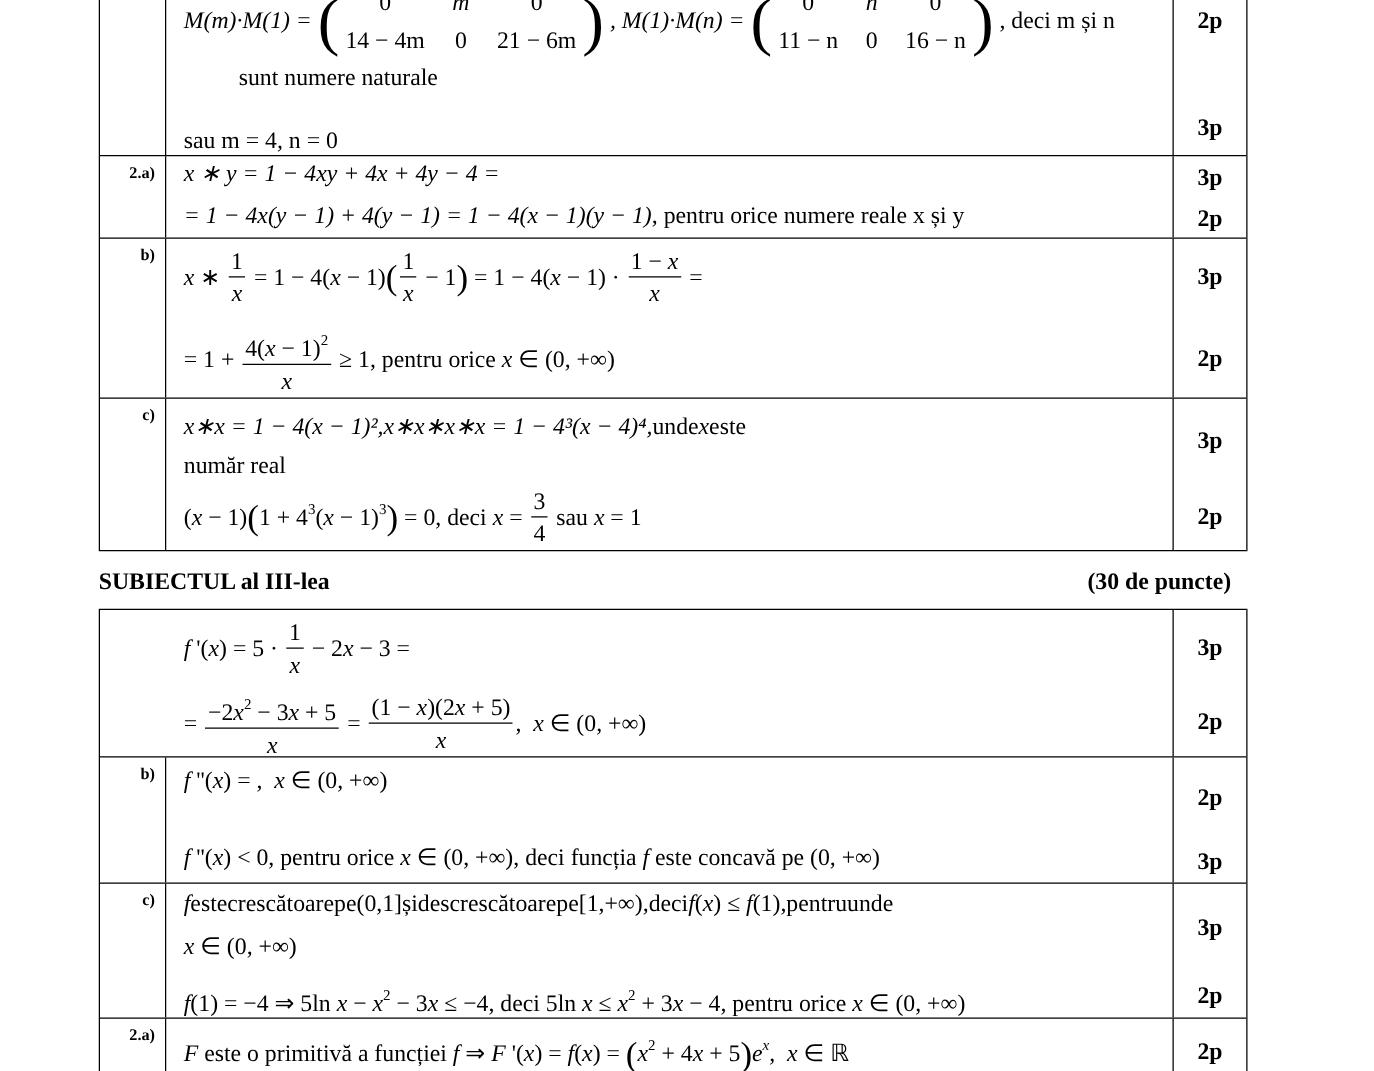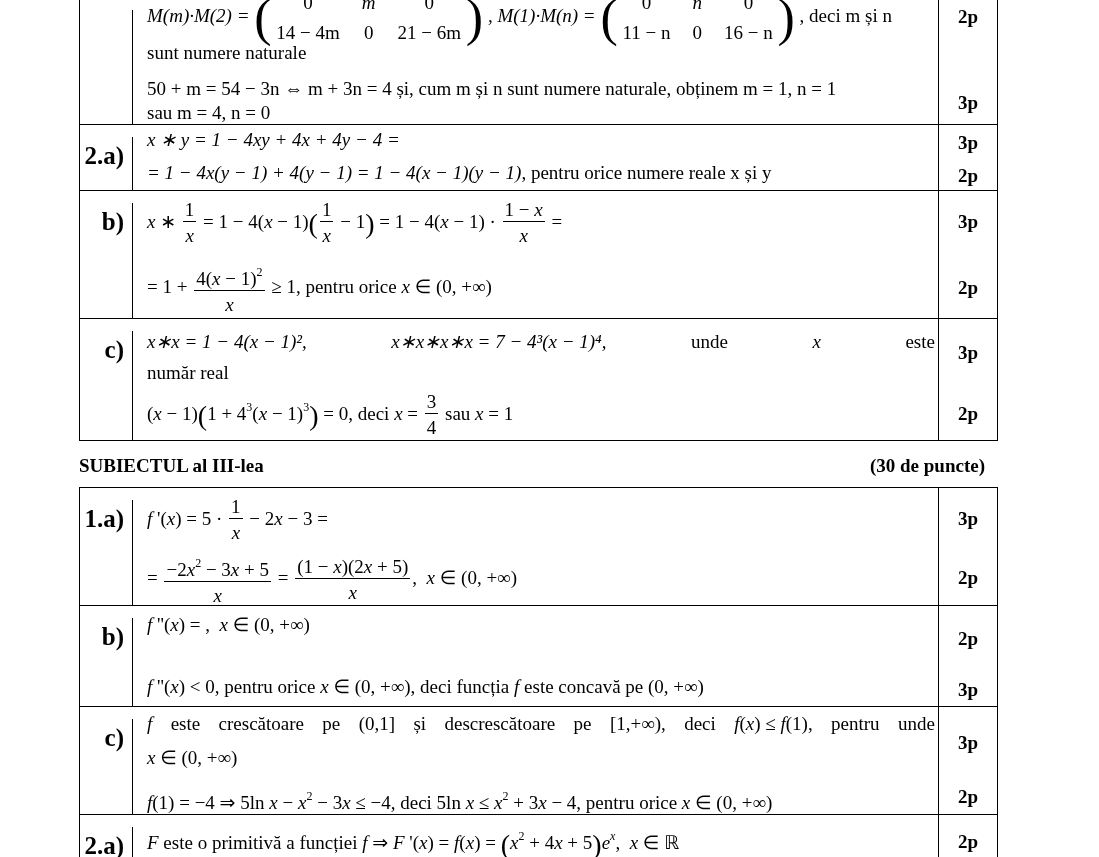--- a/index.html
+++ b/index.html
@@ -2,44 +2,44 @@
 <html><head>
 <meta charset="utf-8">
 <style>
   html, body { margin:0; padding:0; background:#ffffff; }
   body { width:1099px; height:857px; position:relative; overflow:hidden;
          font-family:"Liberation Serif", serif; color:#000; font-size:19px; }
   .tbl { position:absolute; left:79px; width:917px; border-left:1.5px solid #000; border-right:1.5px solid #000; }
   .row { position:relative; border-bottom:1.5px solid #000; }
   .row.top { border-top:1.5px solid #000; }
   .lbl { position:absolute; left:0; top:0; bottom:0; width:53px; border-right:1.5px solid #000;
-         font-weight:bold; font-size:25px; text-align:right; box-sizing:border-box; padding-right:8px; padding-top:5px;margin-top:12px; }
+         font-weight:bold; font-size:13px; text-align:right; box-sizing:border-box; padding-right:8px; padding-top:5px; }
   .pts { position:absolute; right:0; top:0; bottom:0; width:58px; border-left:1.5px solid #000; }
   .pt { position:absolute; left:0; right:0; text-align:center; font-weight:bold; font-size:19px; }
   .content { position:absolute; left:53px; right:58px; top:0; bottom:0; }
   .line { position:absolute; left:14px; white-space:nowrap; font-size:19px; line-height:22px; }
-  .line.just { right:4px; display:flex; justify-content:space-between; }
+  .line.just { right:14px; display:flex; }
   i, .v { font-style:italic; }
   .frac { display:inline-flex; flex-direction:column; align-items:center; vertical-align:middle; margin:0 2px; }
   .frac .n { border-bottom:1px solid #000; padding:0 2px; line-height:22px; }
   .frac .d { line-height:24px; padding-top:2px; }
   .big { font-size:28px; vertical-align:middle; }
   .heading { position:absolute; top:455px; font-weight:bold; font-size:19px; }
   sup { font-size:12px; vertical-align:9px; }
 </style>
 </head>
 <body>
 
 <div class="tbl" style="top:-2px;">
 
   <div class="row" style="height:126px;">
     <div class="lbl"></div>
     <div class="content">
       <div class="line" style="top:-10px;">
-        <span class="v">M(m)·M(2) =</span>
+        <span class="v">M(m)·M(1) =</span>
         <span class="big" style="font-size:52px;line-height:40px;">(</span>
         <span style="display:inline-grid;grid-template-columns:auto auto auto;column-gap:22px;vertical-align:middle;text-align:center;line-height:30px;">
           <span>0</span>
           <span class="v">m</span>
           <span>0</span>
           <span>14 − 4m</span>
           <span>0</span>
           <span>21 − 6m</span>
         </span>
         <span class="big" style="font-size:52px;line-height:40px;">)</span>
@@ -49,22 +49,21 @@
           <span>0</span>
           <span class="v">n</span>
           <span>0</span>
           <span>11 − n</span>
           <span>0</span>
           <span>16 − n</span>
         </span>
         <span class="big" style="font-size:52px;line-height:40px;">)</span>
         <span>, deci m și n</span>
       </div>
-      <div class="line" style="top:44px;">sunt numere naturale</div>
-      <div class="line" style="top:80px;">50 + m = 54 − 3n ⇔ m + 3n = 4  și, cum  m  și  n  sunt numere naturale, obținem  m = 1,  n = 1</div>
+      <div class="line" style="top:54px;margin-left:44px;">sunt numere naturale</div>
       <div class="line" style="top:104px;">sau  m = 4,  n = 0</div>
     </div>
     <div class="pts">
       <div class="pt" style="top:8px;">2p</div>
       <div class="pt" style="top:94px;">3p</div>
     </div>
   </div>
 
   <div class="row" style="height:65px;">
     <div class="lbl">2.a)</div>
@@ -107,21 +106,21 @@
       <div class="pt" style="top:20px;">3p</div>
       <div class="pt" style="top:86px;">2p</div>
     </div>
   </div>
 
   <div class="row" style="height:121px;">
     <div class="lbl">c)</div>
     <div class="content">
       <div class="line just" style="top:12px;">
         <span class="v">x∗x = 1 − 4(x − 1)²,</span>
-        <span class="v">x∗x∗x∗x = 7 − 4³(x − 1)⁴,</span>
+        <span class="v">x∗x∗x∗x = 1 − 4³(x − 4)⁴,</span>
         <span>unde</span>
         <span class="v">x</span>
         <span>este</span>
       </div>
       <div class="line" style="top:43px;">număr real</div>
       <div class="line" style="top:72px;">
         (<i>x</i> − 1)<span class="big">(</span>1 + 4<sup>3</sup>(<i>x</i> − 1)<sup>3</sup><span class="big">)</span> = 0, deci <i>x</i> = <span class="frac">
             <span class="n">3</span>
             <span class="d">4</span>
           </span> sau <i>x</i> = 1
@@ -134,21 +133,20 @@
     </div>
   </div>
 </div>
 
 <div class="heading" style="left:79px;">SUBIECTUL al III-lea</div>
 <div class="heading" style="right:114px;">(30 de puncte)</div>
 
 <div class="tbl" style="top:487px;">
 
   <div class="row top" style="height:117px;">
-    <div class="lbl">1.a)</div>
     <div class="content">
       <div class="line" style="top:8px;">
         <i>f</i> '(<i>x</i>) = 5 · <span class="frac">
             <span class="n">1</span>
             <span class="d v">x</span>
           </span> − 2<i>x</i> − 3 =
       </div>
       <div class="line" style="top:64px;">
         = <span class="frac">
             <span class="n">−2<i>x</i><sup>2</sup> − 3<i>x</i> + 5</span>

